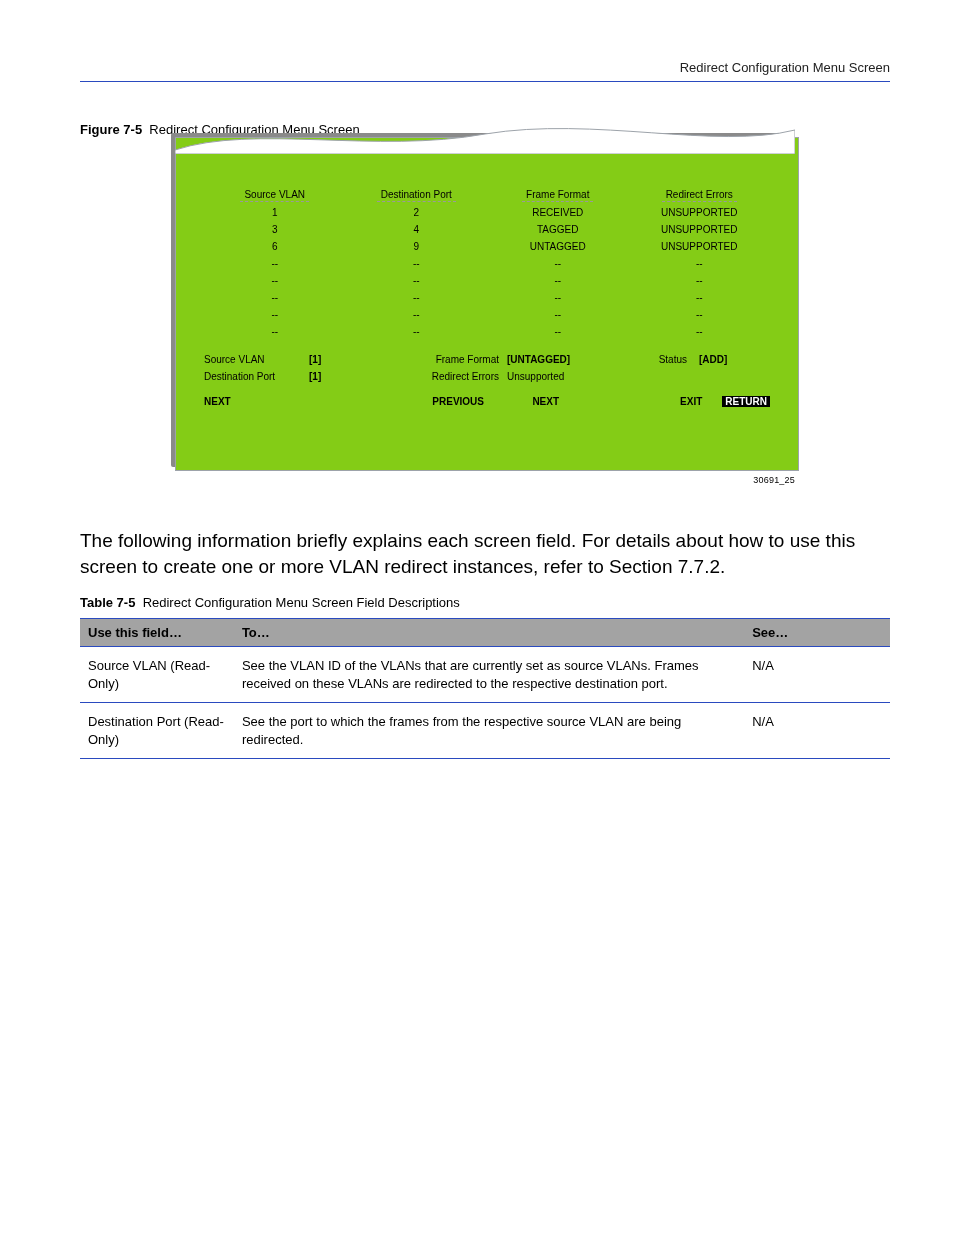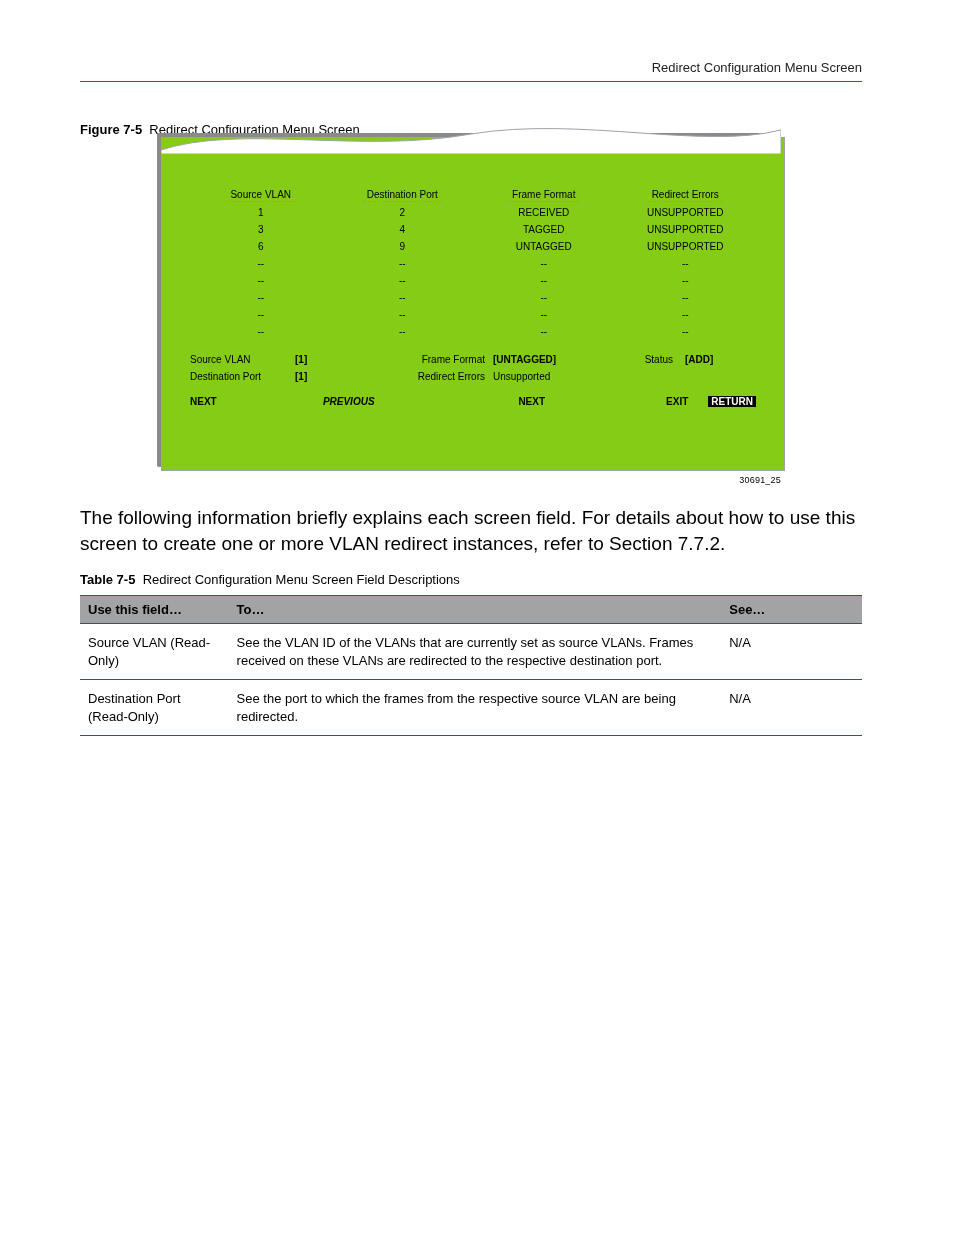--- a/index.html
+++ b/index.html
@@ -5,21 +5,21 @@
   html, body {
     margin: 0;
     padding: 0;
     background: #ffffff;
     font-family: Arial, Helvetica, sans-serif;
     color: #000;
     width: 954px;
   }
   .page {
     width: 954px;
-    padding: 60px 92px 60px 80px;
+    padding: 60px 64px 60px 80px;
     box-sizing: border-box;
   }
   .header-right {
     text-align: right;
     font-size: 13px;
     color: #222;
     margin-bottom: 6px;
   }
   .header-rule {
     border: 0;
@@ -92,34 +92,34 @@
   .fig-row .val2 { width: 110px; }
   .fig-row .lbl3 { width: 70px; text-align: right; padding-right: 12px; }
   .fig-row .val3 { }
   .fig-buttons {
     margin-top: 14px;
     display: flex;
     font-size: 10px;
     font-weight: bold;
   }
   .fig-buttons .b1 { width: 140px; }
-  .fig-buttons .b2 { width: 155px; text-align: left; font-style: italic; }
+  .fig-buttons .b2 { width: 155px; text-align: right; }
   .fig-buttons .b3 { width: 130px; text-align: center; }
   .fig-buttons .b4 { width: 100px; text-align: right; padding-right: 20px; }
   .fig-buttons .b5 { text-align: right; flex: 1; }
   .btn-inv {
     background: #000;
     color: #fff;
     padding: 0 3px;
   }
   .fig-id {
     font-size: 9px;
     text-align: right;
     width: 620px;
-    margin: 2px auto 20px auto;
+    margin: 2px auto 43px auto;
     letter-spacing: .2px;
   }
   .para {
     font-size: 19px;
     line-height: 1.35;
     margin: 0 0 16px 0;
   }
   .field-table {
     width: 100%;
     border-collapse: collapse;

